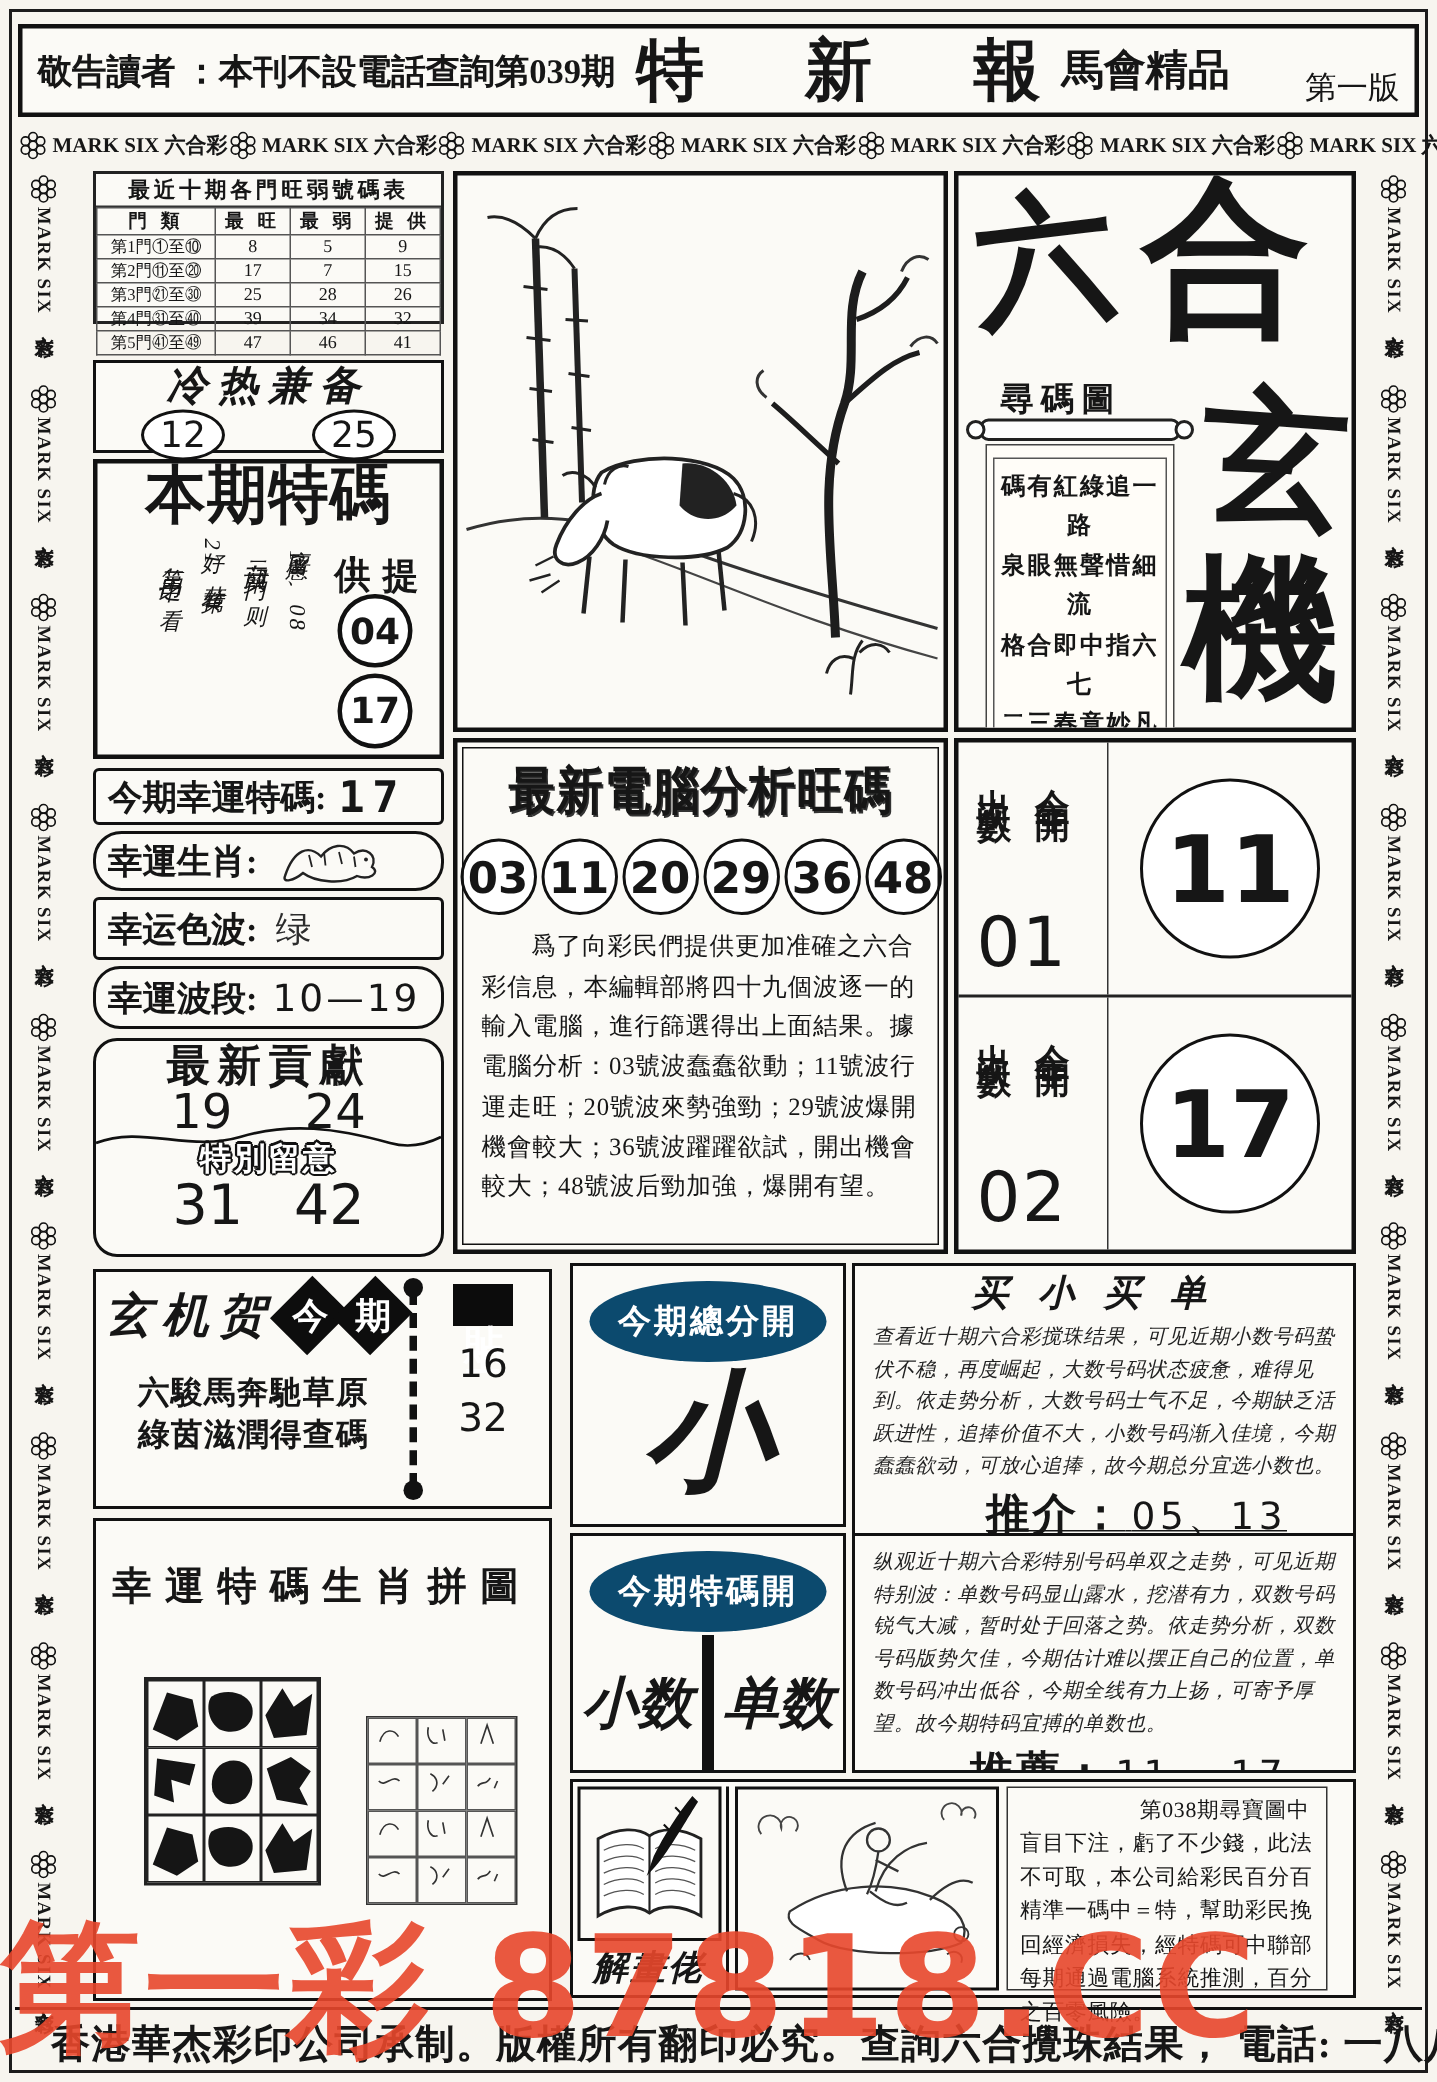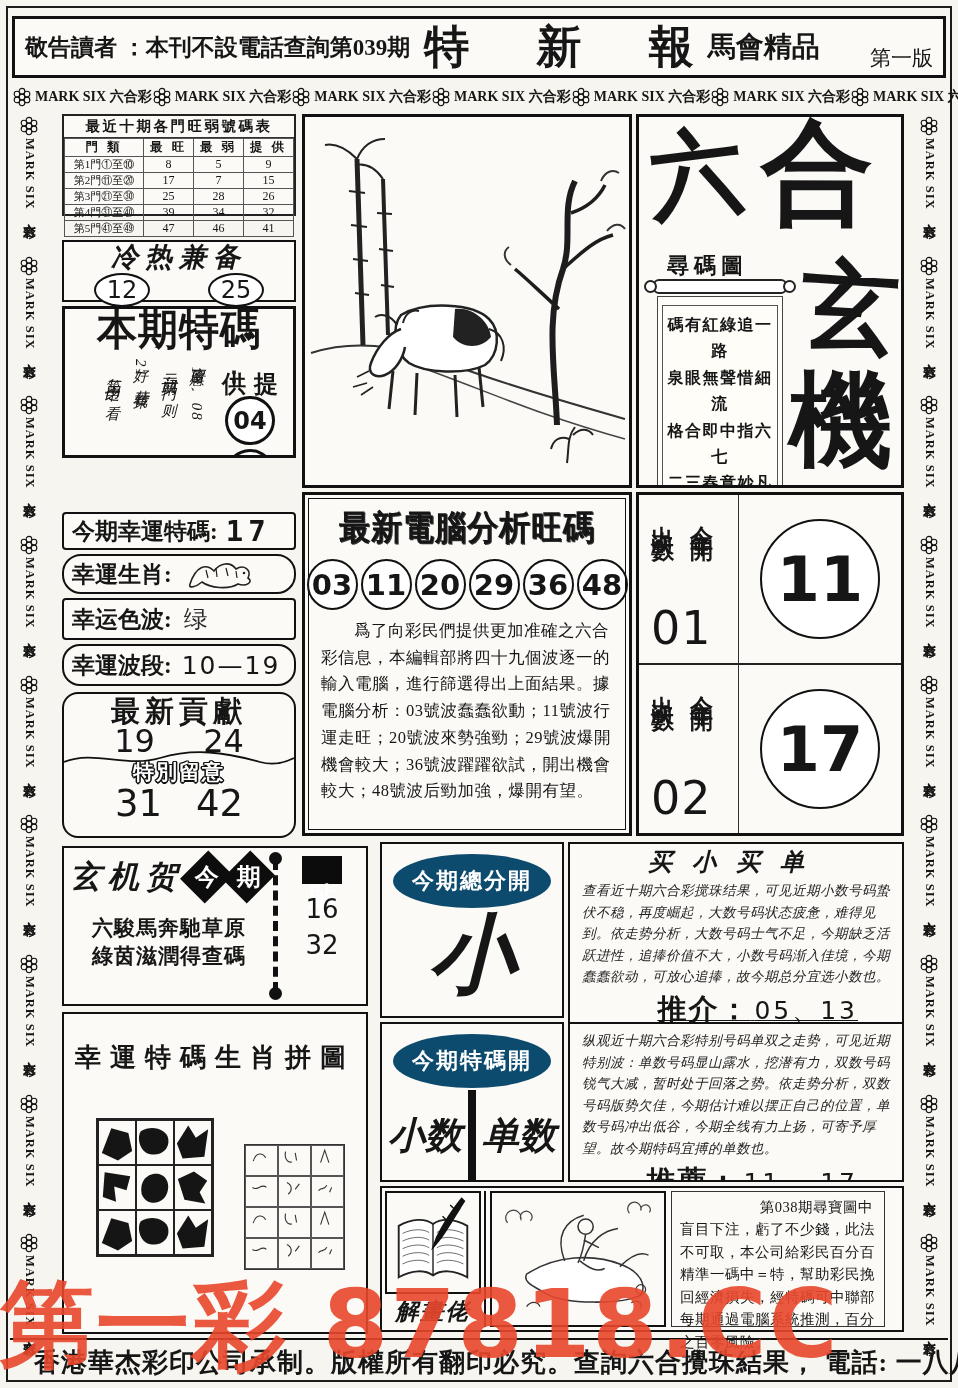--- a/index.html
+++ b/index.html
@@ -39,21 +39,21 @@
   .gate{font-weight:700;font-size:11px;white-space:nowrap;}
 
   
   .cold-hot{left:62px;top:240px;width:234px;height:62px;border:2px solid #111;}
   .ch-title{text-align:center;font-size:27px;font-weight:900;font-style:italic;letter-spacing:7px;line-height:1;margin-top:2px;}
   .ch-nums{display:flex;justify-content:center;gap:58px;margin-top:2px;}
   .oval{min-width:52px;height:30px;border:2.5px solid #111;border-radius:50%;display:flex;align-items:center;
         justify-content:center;font-size:24px;font-family:"DejaVu Sans",sans-serif;background:#fff;}
 
   
-  .special-pick{left:62px;top:306px;width:234px;height:152px;border:3px solid #111;overflow:hidden;}
+  .special-pick{left:62px;top:306px;width:234px;height:200px;border:3px solid #111;overflow:hidden;}
   .sp-title{font-size:40px;font-weight:900;text-align:center;line-height:1.05;letter-spacing:1px;transform:scaleY(1.08);}
   .sp-content{display:flex;height:148px;}
   .vnotes{flex:1;writing-mode:vertical-rl;font-size:15px;font-style:italic;letter-spacing:2px;padding:4px 2px 2px 2px;}
   .vnotes div{margin-left:11px;line-height:1.15;}
   .vnotes div:nth-child(2){margin-top:8px;}
   .vnotes div:nth-child(3){margin-top:2px;}
   .vnotes div:nth-child(4){margin-top:12px;}
   .provide{width:86px;display:flex;flex-direction:column;align-items:center;}
   .provide-label{writing-mode:vertical-rl;font-size:24px;font-weight:700;letter-spacing:5px;margin-top:2px;}
   .pcircle{width:44px;height:44px;font-size:24px;margin-top:4px;}

